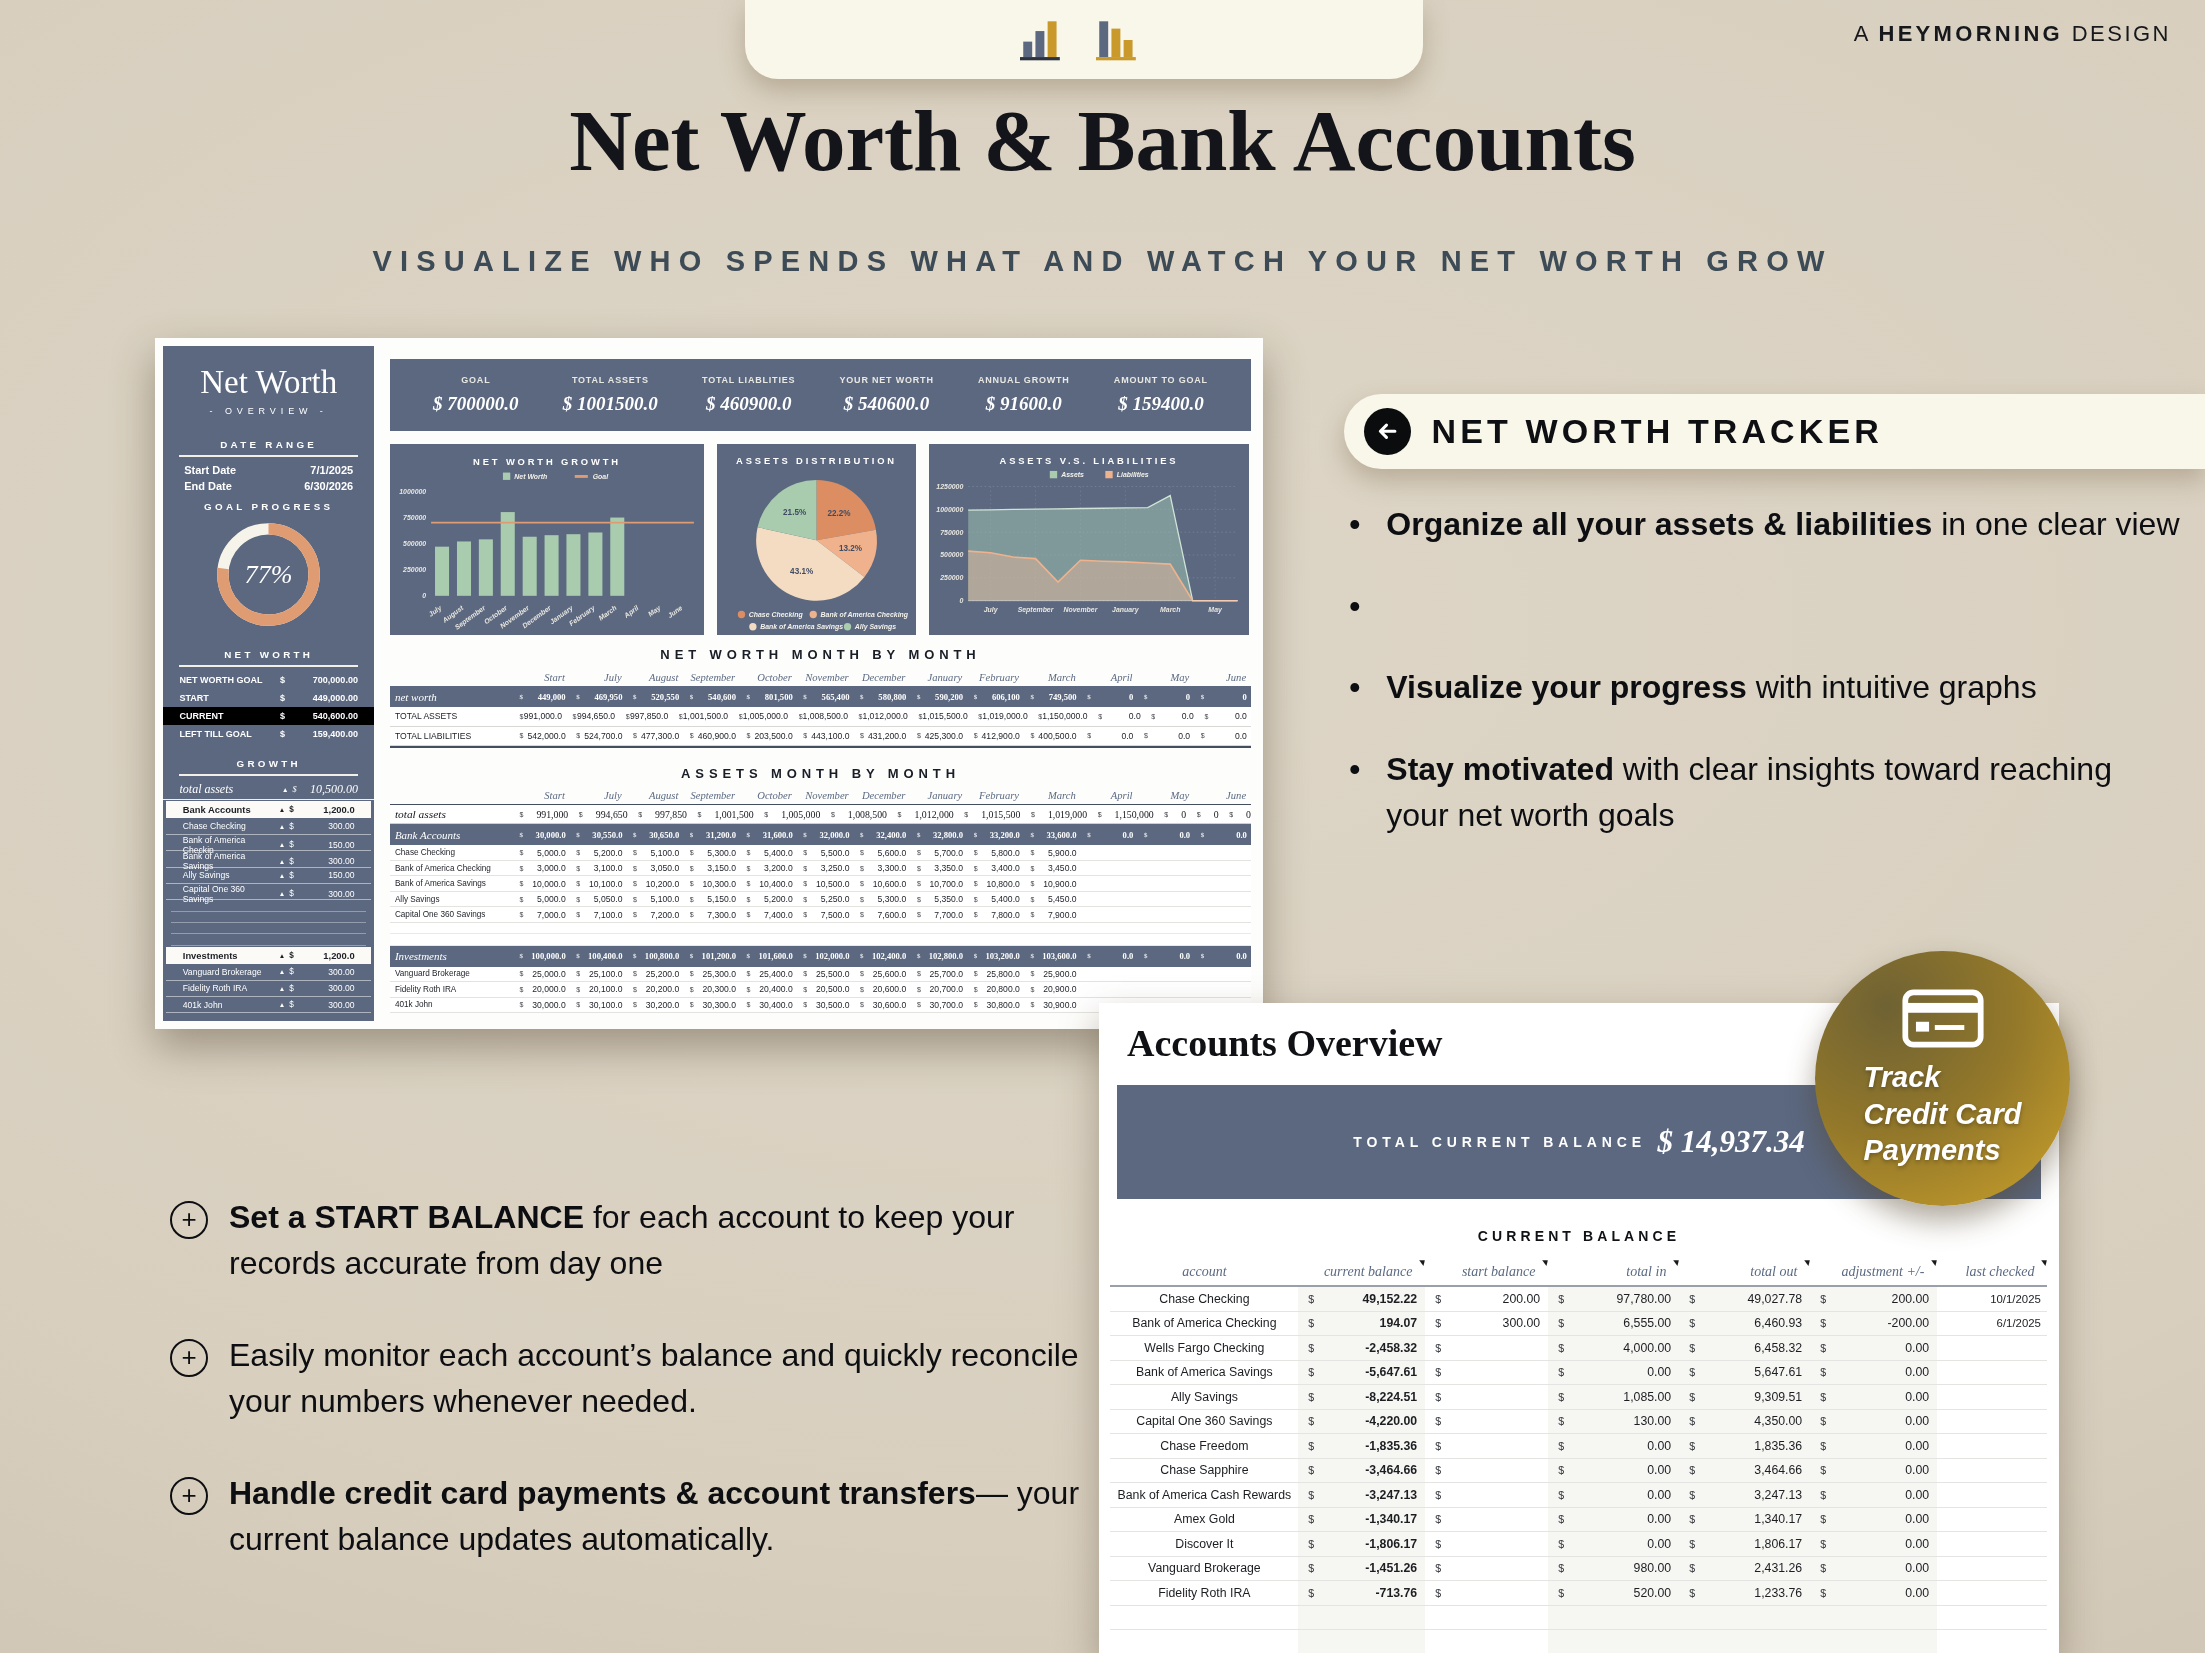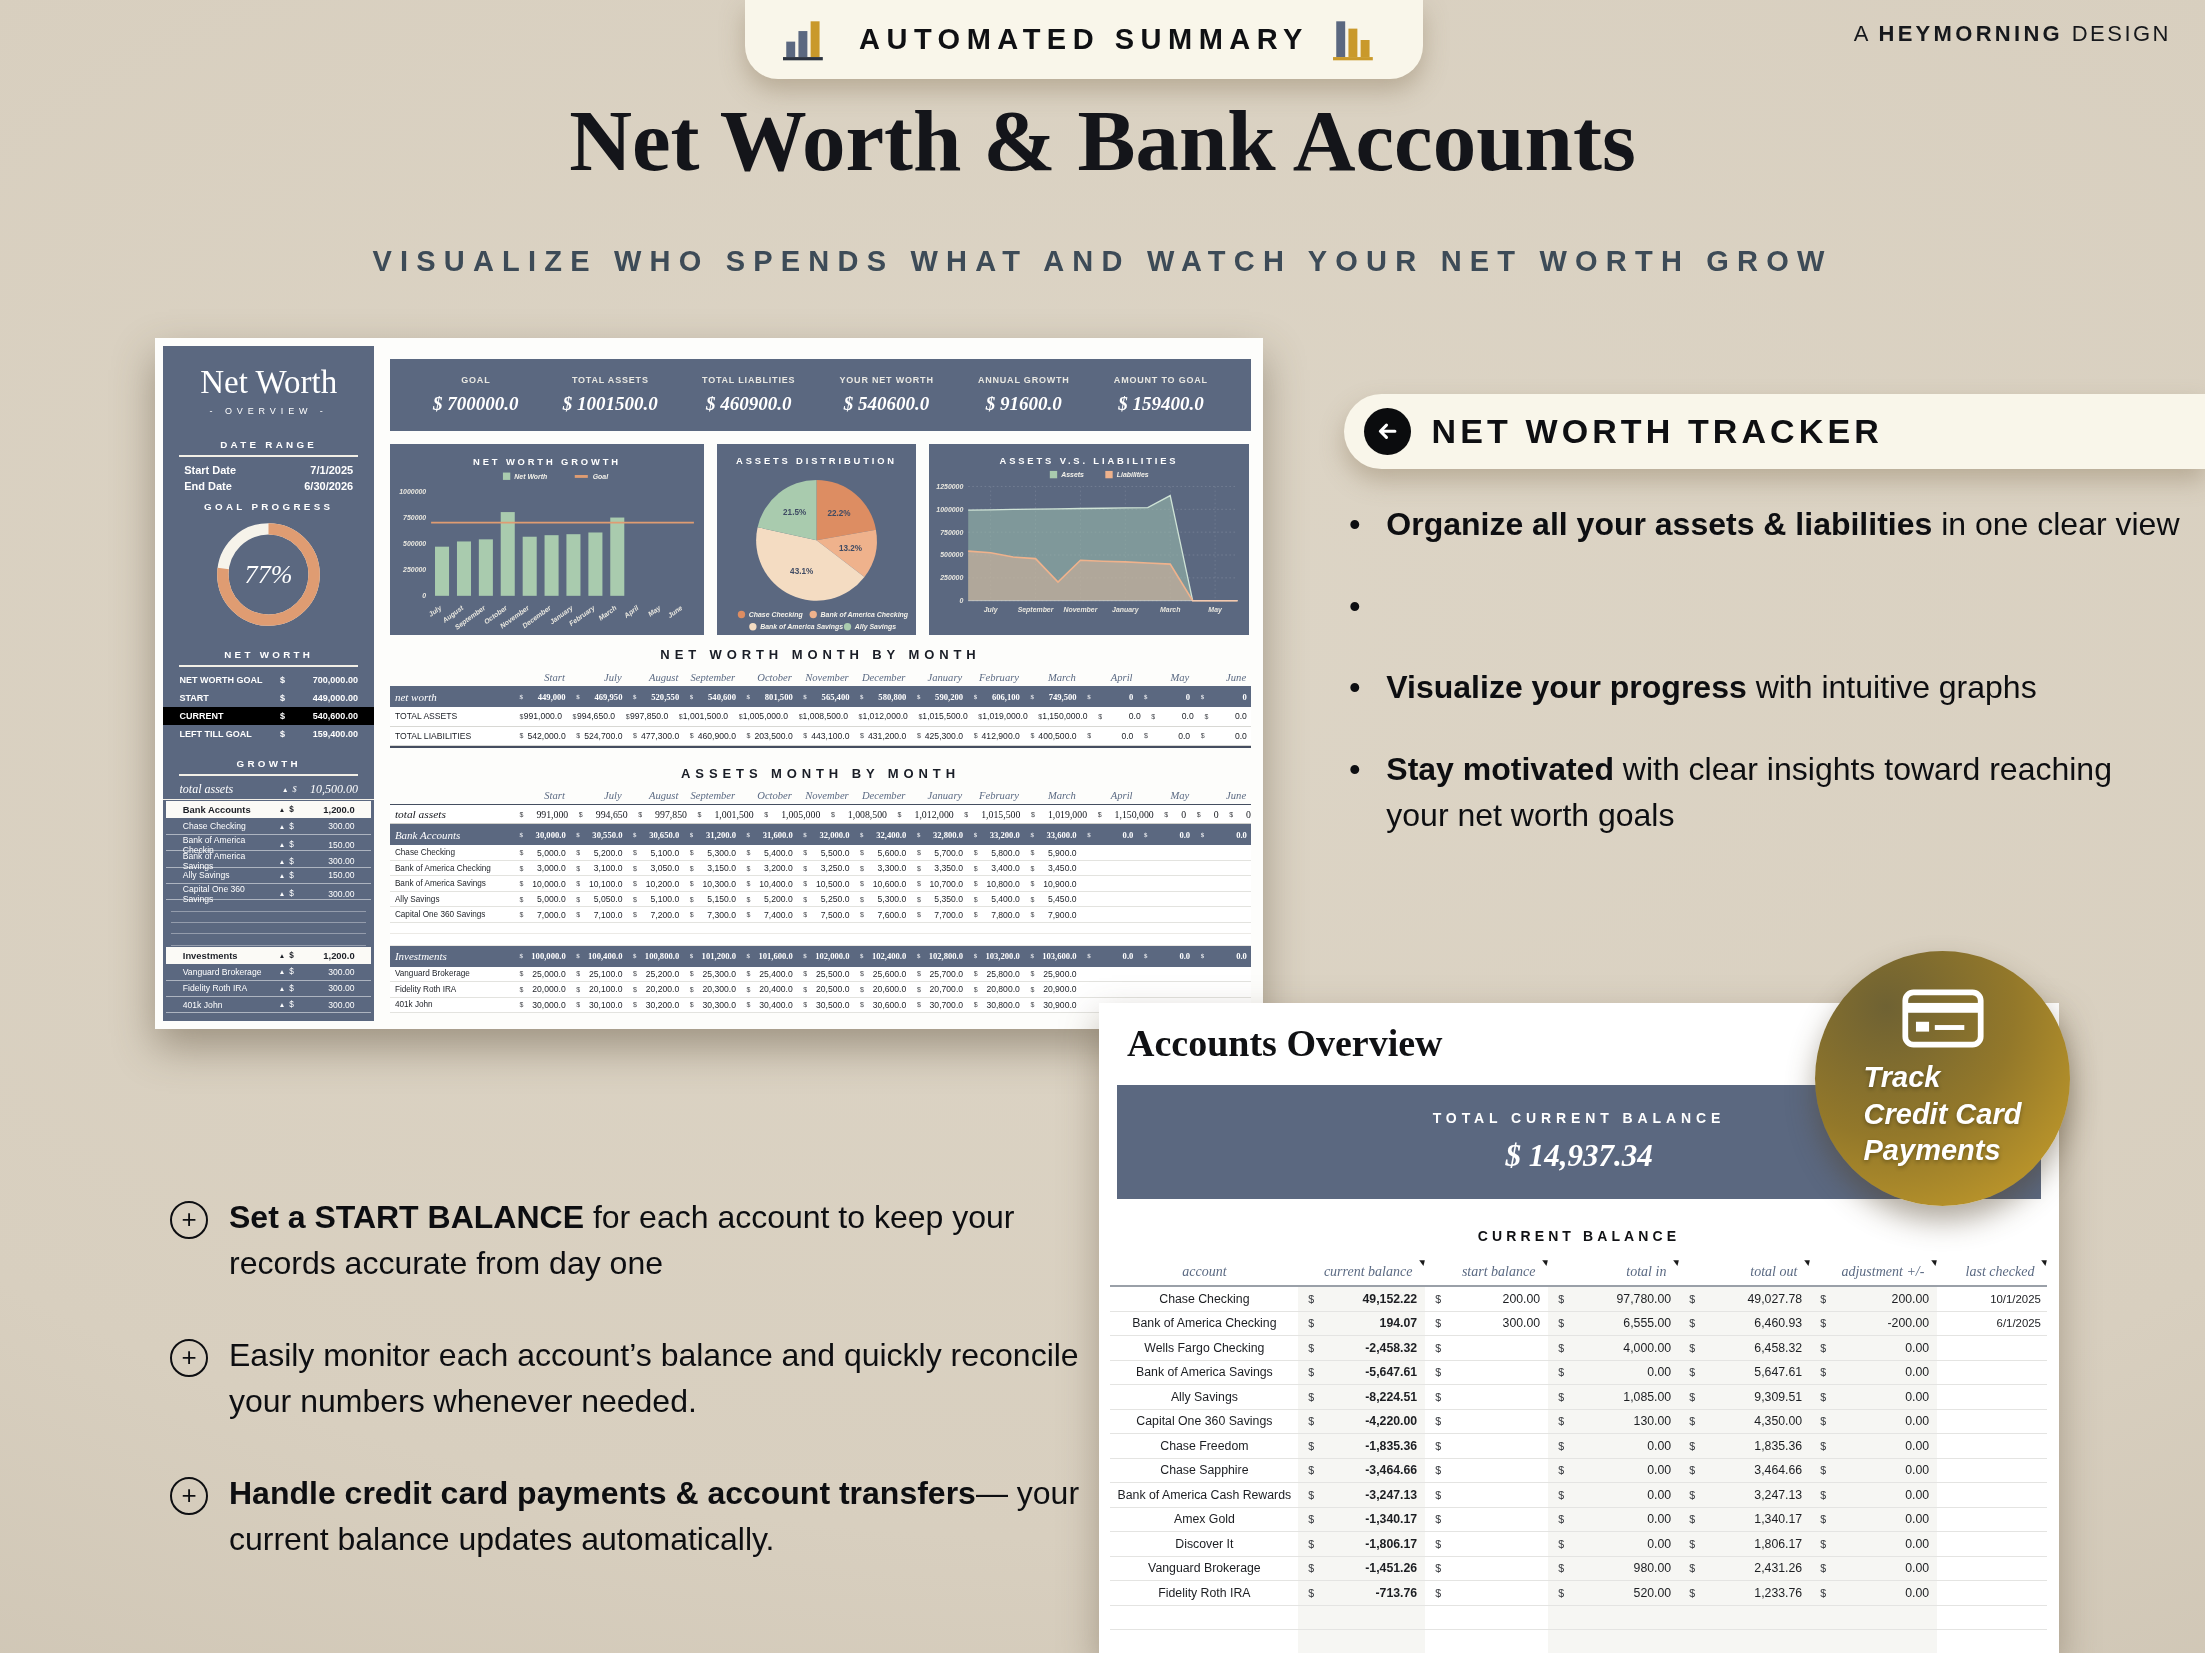--- a/index.html
+++ b/index.html
@@ -93,21 +93,21 @@
 .status-pill{left:0;top:1076px;width:954px;height:77px;border-radius:0 38px 38px 0;justify-content:flex-end;gap:28px;padding-right:21px;}
 .status-pill .label{font-size:37px;font-weight:800;letter-spacing:4.1px;color:#0e0f12;}
 .status-bullets{position:absolute;left:170px;top:1194px;width:931px;}
 .status-bullets .bullet{margin-bottom:46px;}
 
 
 .accounts-card{position:absolute;left:1099px;top:1003px;width:960px;height:651px;background:#fff;
   box-shadow:0 16.3px 36px rgba(90,75,55,.4);overflow:hidden;}
 .ao-title{font-family:"Liberation Serif",serif;font-size:38px;font-weight:700;color:#101114;margin:18px 0 0 28px;}
 .ao-banner{position:absolute;left:18px;top:82px;width:924px;height:114px;background:#5b6880;color:#fff;
-  display:flex;flex-direction:column;align-items:center;justify-content:center;gap:11.4px;}
+  display:flex;flex-direction:row;align-items:center;justify-content:center;gap:11.4px;}
 .ao-banner .bl2{font-size:14px;letter-spacing:4.9px;font-weight:700;}
 .ao-banner .amt{font-family:"Liberation Serif",serif;font-style:italic;font-weight:700;font-size:31px;}
 .cb-heading{position:absolute;left:0;right:0;top:225px;text-align:center;font-size:14px;font-weight:700;letter-spacing:4.1px;color:#101114;}
 .atable{position:absolute;left:11.4px;top:255px;width:937px;}
 .at-row{display:grid;grid-template-columns:188px 127px 123px 131px 131px 127px 110px;height:24.5px;align-items:center;border-bottom:0.8px solid #e4e4e2;}
 .at-head{height:29px;border-bottom:2px solid #9aa0a8;}
 .at-h{font-family:"Liberation Serif",serif;font-style:italic;color:#5b6a83;font-size:14px;text-align:right;padding-right:13px;position:relative;}
 .at-h.c0{text-align:center;padding-right:0;}
 .at-h:not(.c0)::after{content:"◥";position:absolute;right:1.6px;top:-5.7px;font-size:7.4px;color:#1a1a1a;}
 .at-acc{text-align:center;font-size:12.3px;color:#1c1e22;}
@@ -130,21 +130,20 @@
 
 <div id="canvas">
 
   <div class="pill top-pill">
     <svg width="52" height="46" viewBox="0 0 64 56">
       <rect x="4" y="30" width="11" height="19" fill="#5b6880"></rect>
       <rect x="19" y="17" width="11" height="32" fill="#5b6880"></rect>
       <rect x="34" y="5" width="11" height="44" fill="#c9992b"></rect>
       <rect x="0" y="49" width="49" height="4" fill="#2c3340"></rect>
     </svg>
-    <span class="label">AUTOMATED SUMMARY</span>
     <svg width="52" height="46" viewBox="0 0 64 56">
       <rect x="4" y="5" width="11" height="44" fill="#5b6880"></rect>
       <rect x="19" y="14" width="11" height="35" fill="#c9992b"></rect>
       <rect x="34" y="28" width="11" height="21" fill="#c9992b"></rect>
       <rect x="0" y="49" width="49" height="4" fill="#c9992b"></rect>
     </svg>
   </div>
 
   <div class="brand"><span>A</span> <b>HEYMORNING</b> <span>DESIGN</span></div>
 

